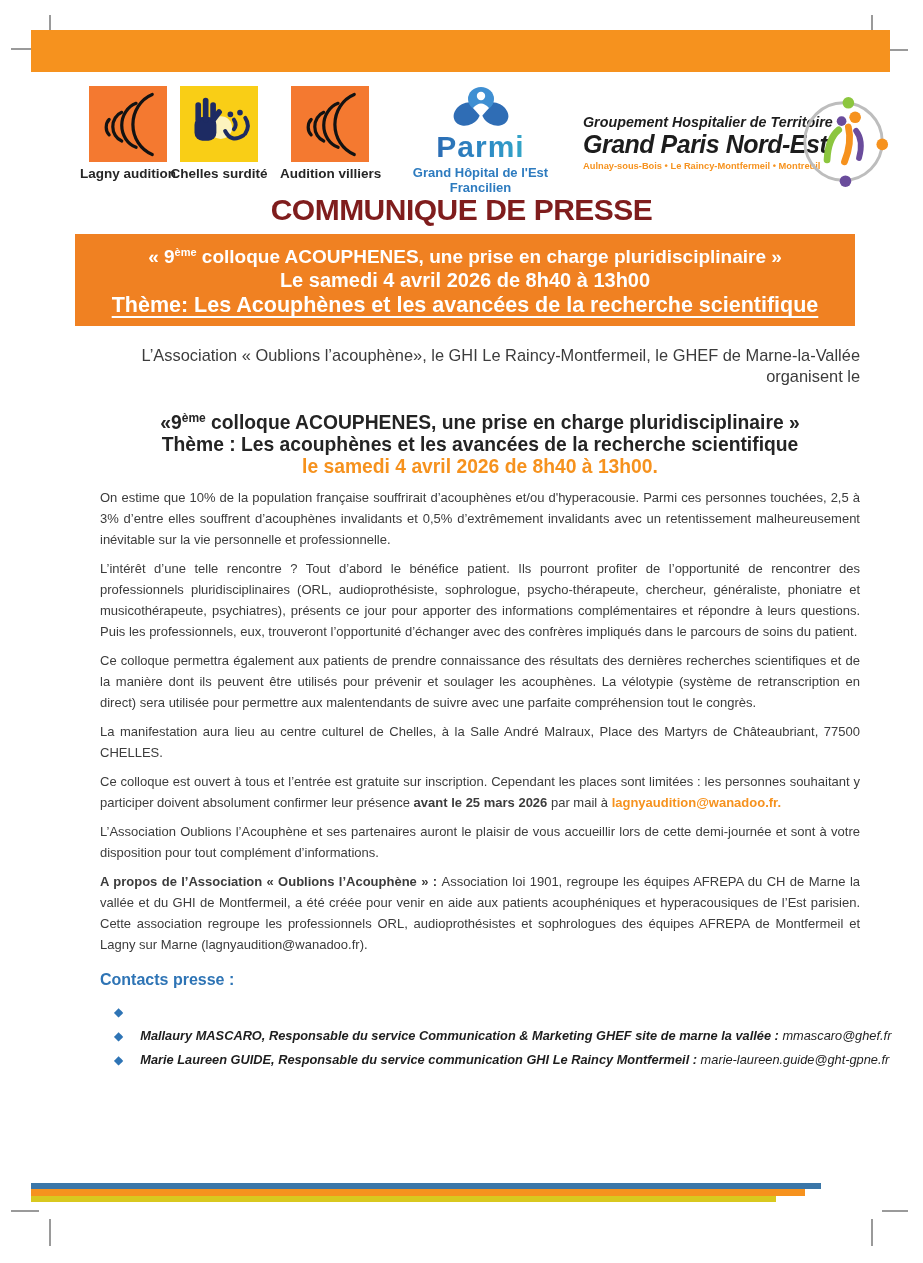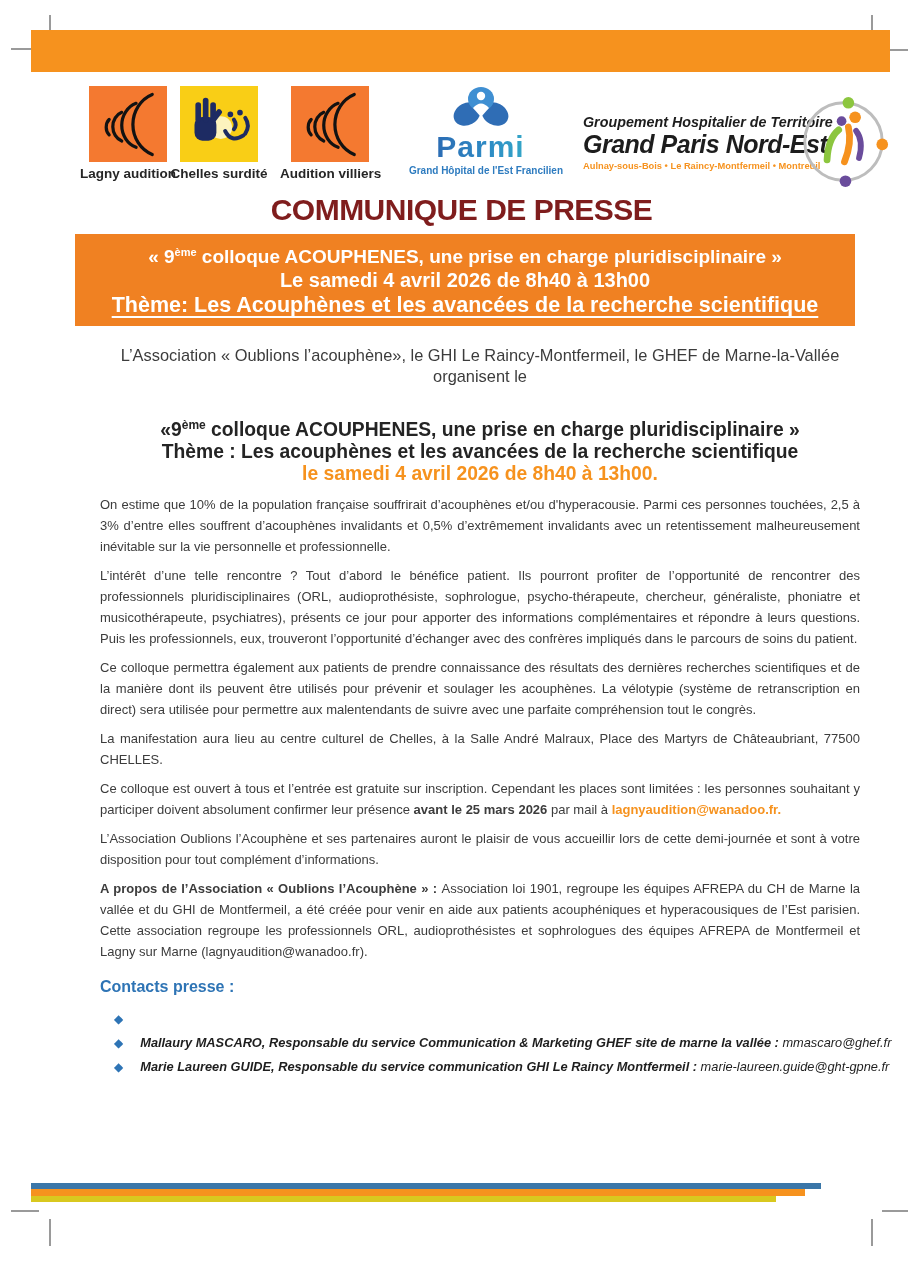--- a/index.html
+++ b/index.html
@@ -19,40 +19,40 @@
   .logo-square { width:78px; height:76px; margin:0 auto; display:flex; align-items:center; justify-content:center; }
   .sq-orange { background:var(--square-orange,#F47930); }
   .sq-yellow { background:var(--square-yellow,#F9CE16); }
   .logo-label { margin-top:4px; font-size:13.5px; font-weight:bold; color:#262626; white-space:nowrap; }
   .ghef { position:absolute; left:398px; top:84px; width:165px; text-align:center; }
   .ghef-name { font-size:30px; font-weight:bold; letter-spacing:1px; color:var(--ghef-blue,#2E7FC2); margin-top:-6px; }
   @supports (-webkit-background-clip:text) {
     .ghef-name { background:linear-gradient(90deg,#2a5fad 10%,#2e8cc5 55%,#37b6c9 90%);
       -webkit-background-clip:text; background-clip:text; color:transparent; }
   }
-  .ghef-sub { font-size:10px; font-weight:bold; color:#2d7bbf; margin-top:1px;text-align:right; }
+  .ghef-sub { font-size:13px; font-weight:bold; color:#2d7bbf; margin-top:1px; }
   .ght { position:absolute; left:583px; top:96px; width:307px; display:flex; align-items:center; }
   .ght-text { width:215px; }
   .ght-l1 { font-size:14.3px; font-weight:bold; font-style:italic; color:#1d1d1d; white-space:nowrap; }
   .ght-l2 { font-size:25px; font-weight:bold; font-style:italic; color:#1d1d1d; letter-spacing:-0.5px; white-space:nowrap; }
   .ght-l3 { font-size:9.3px; font-weight:bold; color:var(--accent-orange,#F6921E); margin-top:2px; white-space:nowrap; }
   
   .page-title { position:absolute; left:0; top:193px; width:100%; text-align:center;
     font-size:30px; font-weight:bold; letter-spacing:-0.5px; color:#7f1d1d; }
   
   .banner { position:absolute; left:75px; top:234px; width:780px; height:92px;
     background:var(--banner-orange,#F08122); color:#ffffff; text-align:center;
     display:flex; flex-direction:column; justify-content:space-between; padding:12px 6px 8px 6px; }
   .banner-l1 { font-size:19px; font-weight:bold; }
   .banner-l1 sup { font-size:11px; }
   .banner-l2 { font-size:20px; font-weight:bold; }
   .banner-l3 { font-size:21.5px; font-weight:bold; text-decoration:underline; text-underline-offset:4px; }
   
   .content { position:absolute; left:100px; top:345px; width:760px; }
-  .intro { text-align:center; font-size:16.4px; line-height:21px; margin-bottom:27px; }
+  .intro { text-align:right; font-size:16.4px; line-height:21px; margin-bottom:20px; }
   .event-heading { text-align:center; font-weight:bold; font-size:19.3px; line-height:22px; color:#242424; margin-bottom:9px; }
   .event-heading sup { font-size:12px; }
   .eh-date { color:var(--accent-orange,#F6921E); }
   .body-p { font-size:13px; line-height:21px; text-align:justify; margin-bottom:8px; }
   .u { }
   .b { font-weight:bold; }
   .email-link { color:var(--accent-orange,#F6921E); font-weight:bold; text-decoration:none;margin-top:23px; }
   .contacts-heading { color:var(--heading-blue,#2E74B5); font-weight:bold; font-size:16px; margin-top:16px; margin-bottom:12px; }
   .contacts-list { list-style:none; }
   .contact-item { display:flex; align-items:baseline; font-size:12.8px; line-height:23px; color:#1e1e1e; }

